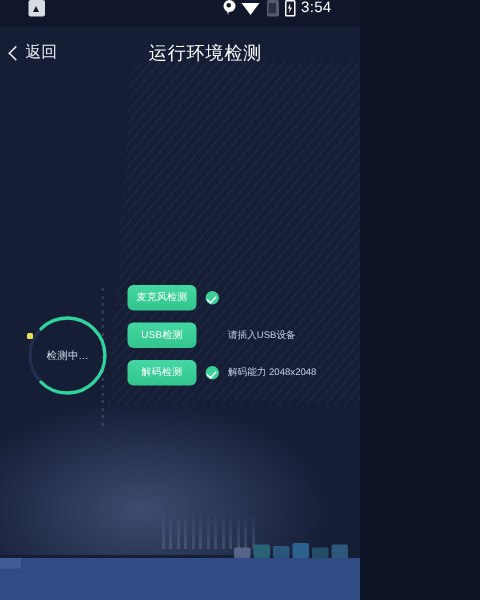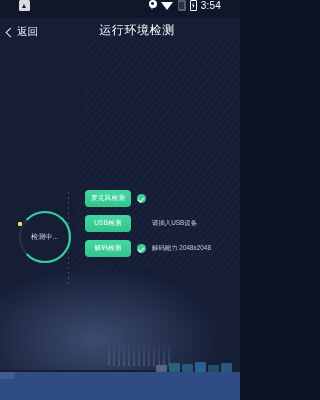--- a/index.html
+++ b/index.html
@@ -88,24 +88,24 @@
   }
   .icon-batt::after {
     content: ""; position: absolute; left: 0.5px; top: 1px;
     width: 4px; height: 7px; background: #fff;
     clip-path: polygon(55% 0, 20% 52%, 48% 52%, 33% 100%, 85% 42%, 52% 42%);
   }
   #sb-clock { color: #ffffff; font-size: 10px; letter-spacing: 0.2px; }
 
   
   #header {
-    position: absolute; top: 5px; left: 0;
+    position: absolute; top: 18px; left: 0;
     width: 264px; height: 34px;
     z-index: 30;
-    display: flex; align-items: flex-end;
+    display: flex; align-items: center;
   }
   #back-btn {
     display: flex; align-items: center;
     gap: 2px;
     padding-left: 7px;
     cursor: pointer;
   }
   .chevron-left {
     width: 7px; height: 7px;
     border-left: 1.6px solid #e8ecf5;

